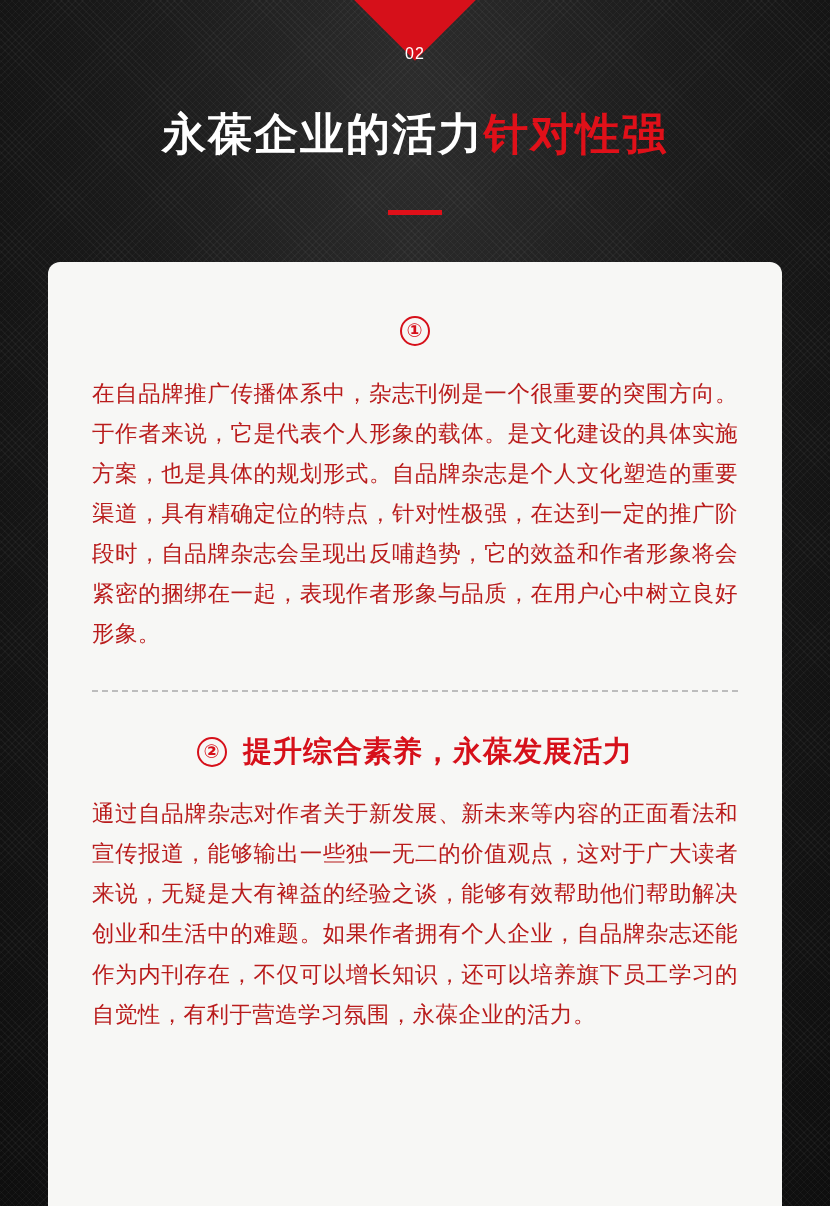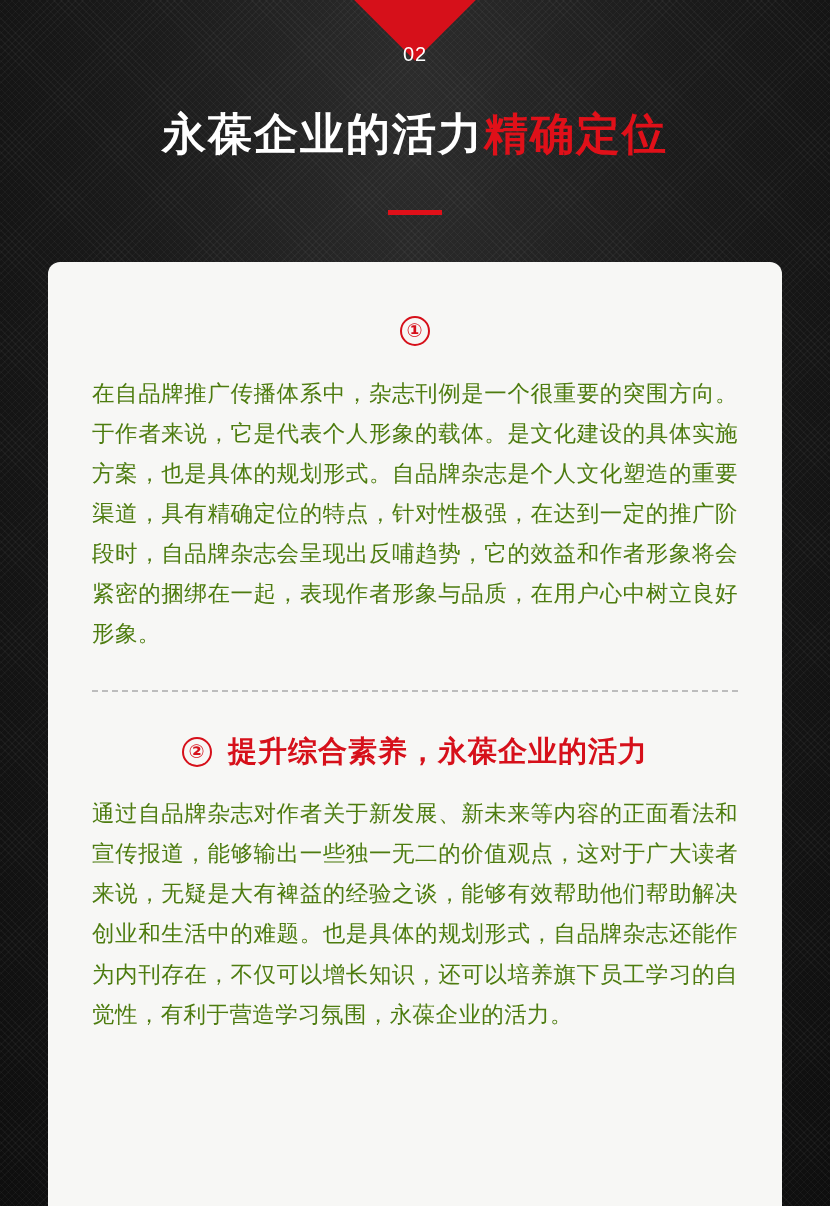--- a/index.html
+++ b/index.html
@@ -45,21 +45,21 @@
   .badge-num {
     position: absolute;
     top: 0;
     left: 0;
     width: 86px;
     height: 86px;
     display: flex;
     align-items: center;
     justify-content: center;
     color: #ffffff;
-    font-size: 20px;
+    font-size: 16px;
     letter-spacing: 1px;
     padding-top: 22px;
     box-sizing: border-box;
   }
 
   
   .headline {
     position: absolute;
     top: 108px;
     left: 0;
@@ -124,21 +124,21 @@
     font-size: 19px;
     font-weight: bold;
     line-height: 1;
     box-sizing: border-box;
     flex: 0 0 auto;
   }
   .sec-num span { position: relative; top: -1px; }
 
   .body-text {
     margin-top: 28px;
-    color: #4d7c0f;
+    color: #b91c1c;
     font-size: 22.5px;
     line-height: 1.78;
     text-align: justify;
     letter-spacing: 0.4px;
   }
   .section.second .body-text { margin-top: 22px; }
 
   .divider {
     margin: 36px 0 0 0;
     border: 0;
@@ -150,21 +150,21 @@
 <body>
 
 <div class="page">
 
   <div class="badge-wrap">
     <div class="badge"></div>
     <div class="badge-num">02</div>
   </div>
 
   <div class="headline">
-    <span class="white">永葆企业的活力</span><span class="red">精确定位</span>
+    <span class="white">永葆企业的活力</span><span class="red">针对性强</span>
   </div>
 
   <div class="rule"></div>
 
   <div class="card">
 
     <div class="section first">
       <div class="sec-title">
         <span class="sec-num">
             <span>①</span>
@@ -173,19 +173,19 @@
       <p class="body-text">在自品牌推广传播体系中，杂志刊例是一个很重要的突围方向。于作者来说，它是代表个人形象的载体。是文化建设的具体实施方案，也是具体的规划形式。自品牌杂志是个人文化塑造的重要渠道，具有精确定位的特点，针对性极强，在达到一定的推广阶段时，自品牌杂志会呈现出反哺趋势，它的效益和作者形象将会紧密的捆绑在一起，表现作者形象与品质，在用户心中树立良好形象。</p>
     </div>
 
     <hr class="divider">
 
     <div class="section second">
       <div class="sec-title">
         <span class="sec-num">
             <span>②</span>
           </span>
-        <span>提升综合素养，永葆企业的活力</span>
+        <span>提升综合素养，永葆发展活力</span>
       </div>
-      <p class="body-text">通过自品牌杂志对作者关于新发展、新未来等内容的正面看法和宣传报道，能够输出一些独一无二的价值观点，这对于广大读者来说，无疑是大有裨益的经验之谈，能够有效帮助他们帮助解决创业和生活中的难题。也是具体的规划形式，自品牌杂志还能作为内刊存在，不仅可以增长知识，还可以培养旗下员工学习的自觉性，有利于营造学习氛围，永葆企业的活力。</p>
+      <p class="body-text">通过自品牌杂志对作者关于新发展、新未来等内容的正面看法和宣传报道，能够输出一些独一无二的价值观点，这对于广大读者来说，无疑是大有裨益的经验之谈，能够有效帮助他们帮助解决创业和生活中的难题。如果作者拥有个人企业，自品牌杂志还能作为内刊存在，不仅可以增长知识，还可以培养旗下员工学习的自觉性，有利于营造学习氛围，永葆企业的活力。</p>
     </div>
 
   </div>
 </div>
 
 </body></html>

